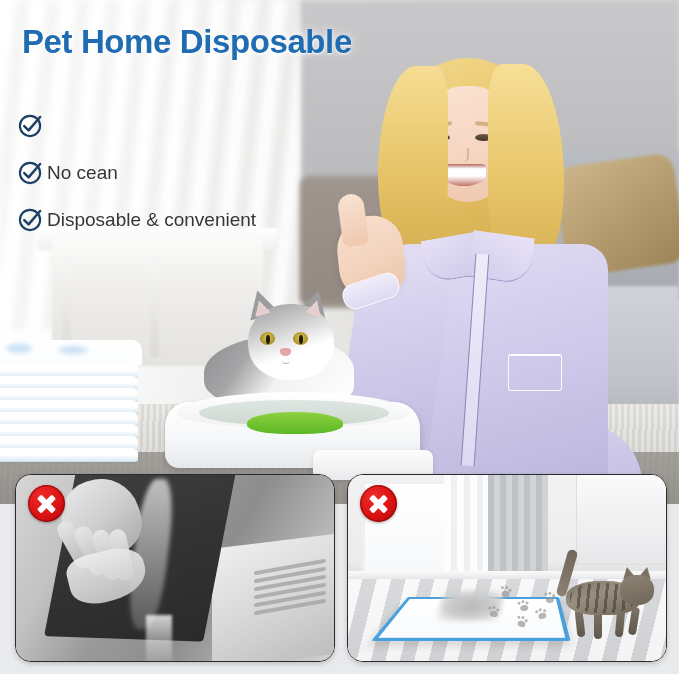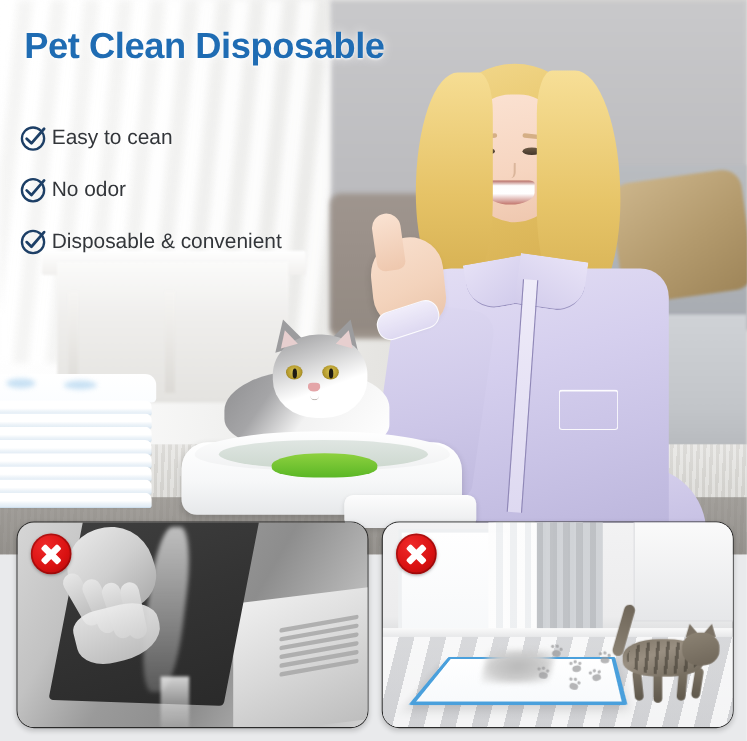--- a/index.html
+++ b/index.html
@@ -520,43 +520,42 @@
     <div class="litterbox">
       <div class="lb-body"></div>
       <div class="lb-rim"></div>
       <div class="lb-inner"></div>
       <div class="lb-green"></div>
       <div class="lb-front"></div>
     </div>
   </div>
 
   <div class="headline">
-    <h1 class="title">Pet Clean Disposable</h1>
+    <h1 class="title">Pet Home Disposable</h1>
   </div>
 
   <div class="bullets">
 
     <div class="bullet">
       <span class="check-icon">
         <svg viewBox="0 0 26 26" width="25" height="25">
           <circle cx="12.5" cy="13.5" r="10.5" fill="none" stroke="#1d3f66" stroke-width="2.2"></circle>
           <path d="M6.5 13.6 L11 18 L23 4.2" fill="none" stroke="#1d3f66" stroke-width="2.6" stroke-linecap="round" stroke-linejoin="round"></path>
         </svg>
       </span>
-      <span class="bullet-label">Easy to cean</span>
     </div>
 
     <div class="bullet">
       <span class="check-icon">
         <svg viewBox="0 0 26 26" width="25" height="25">
           <circle cx="12.5" cy="13.5" r="10.5" fill="none" stroke="#1d3f66" stroke-width="2.2"></circle>
           <path d="M6.5 13.6 L11 18 L23 4.2" fill="none" stroke="#1d3f66" stroke-width="2.6" stroke-linecap="round" stroke-linejoin="round"></path>
         </svg>
       </span>
-      <span class="bullet-label">No odor</span>
+      <span class="bullet-label">No cean</span>
     </div>
 
     <div class="bullet">
       <span class="check-icon">
         <svg viewBox="0 0 26 26" width="25" height="25">
           <circle cx="12.5" cy="13.5" r="10.5" fill="none" stroke="#1d3f66" stroke-width="2.2"></circle>
           <path d="M6.5 13.6 L11 18 L23 4.2" fill="none" stroke="#1d3f66" stroke-width="2.6" stroke-linecap="round" stroke-linejoin="round"></path>
         </svg>
       </span>
       <span class="bullet-label">Disposable &amp; convenient</span>

